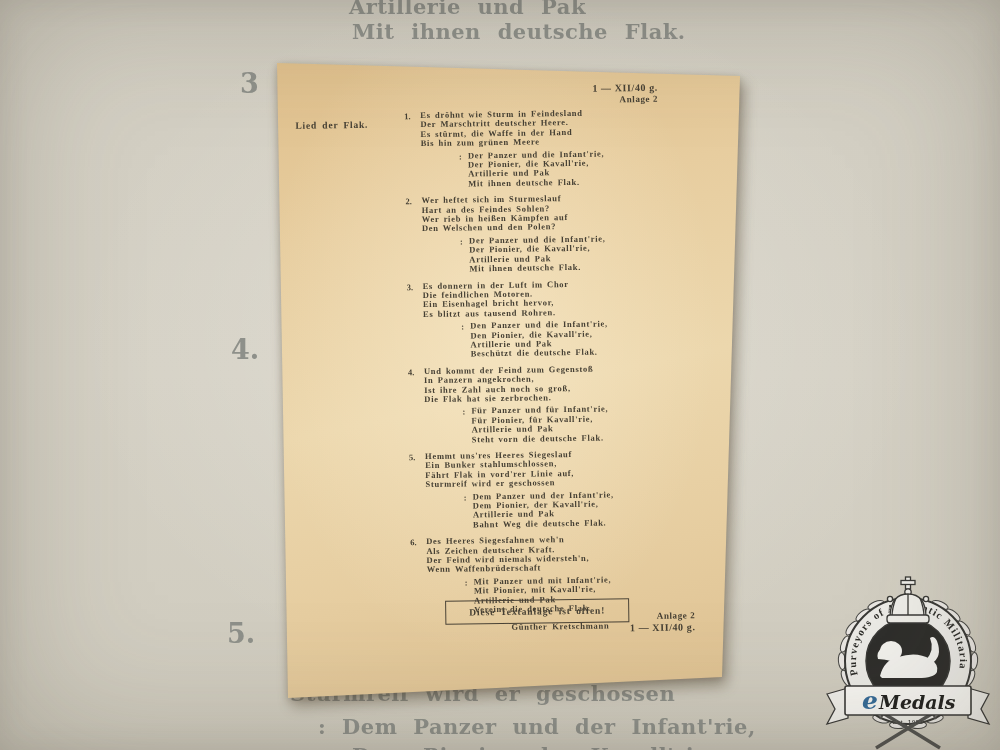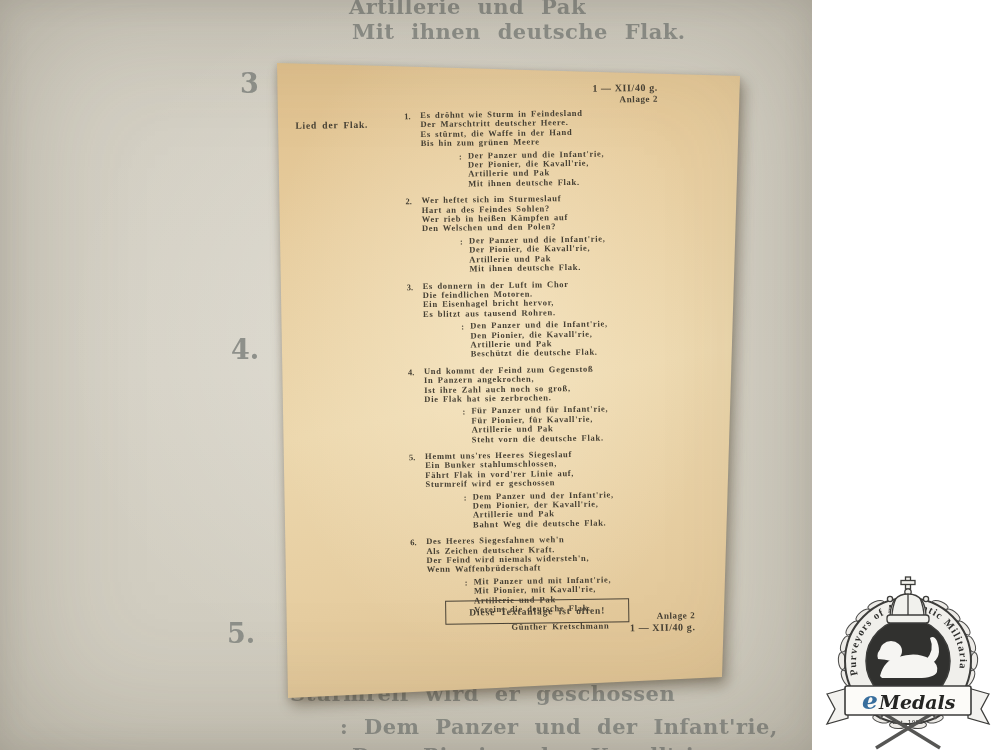--- a/index.html
+++ b/index.html
@@ -1,18 +1,18 @@
 <!DOCTYPE html>
 <html><head>
 <meta charset="utf-8">
 <style>
   * { margin:0; padding:0; box-sizing:border-box; }
   html,body { width:1000px; height:750px; overflow:hidden; }
   .photo {
-    position:relative; width:812px; height:750px;
+    position:relative; width:1000px; height:750px;
     background:#d3cfc3;
     background-image:
       radial-gradient(ellipse at 50% 45%, rgba(255,255,252,.25) 0%, rgba(255,255,252,0) 60%),
       linear-gradient(180deg, #d2cec2 0%, #d5d1c5 50%, #cfcbbe 100%);
     font-family:"Liberation Serif", serif;
   }
   .photo::after {
     content:""; position:absolute; inset:0; pointer-events:none; z-index:9;
     box-shadow: inset 0 0 140px rgba(74,68,55,.28), inset 0 0 30px rgba(74,68,55,.12);
   }
@@ -21,21 +21,21 @@
   .bg-text {
     position:absolute; color:#8e908a; font-family:"DejaVu Serif", serif;
     font-weight:bold; white-space:nowrap; z-index:1;
   }
   .bg-top1   { left:349px; top:-6px;  font-size:21px; letter-spacing:.5px; word-spacing:9px; }
   .bg-top2   { left:352px; top:19px;  font-size:21px; letter-spacing:.5px; word-spacing:9px; }
   .bg-num3   { left:240px; top:68px;  font-size:27px; }
   .bg-num4   { left:231px; top:334px; font-size:27px; }
   .bg-num5   { left:227px; top:618px; font-size:27px; }
   .bg-bot0   { left:290px; top:681px; font-size:21px; letter-spacing:.5px; word-spacing:8px; }
-  .bg-bot1   { left:318px; top:714px; font-size:21px; letter-spacing:.5px; word-spacing:8px;margin-left:22px; }
+  .bg-bot1   { left:318px; top:714px; font-size:21px; letter-spacing:.5px; word-spacing:8px; }
   .bg-bot2   { left:352px; top:743px; font-size:21px; letter-spacing:.5px; word-spacing:8px; }
 
   
   .page-shadow {
     position:absolute; left:250px; top:55px; width:500px; height:650px; z-index:2;
     filter: drop-shadow(4px 7px 7px rgba(70,58,38,.38)) drop-shadow(0 2px 3px rgba(70,58,38,.25));
     font-family: Liberation Serif, serif;
   }
   .page {
     position:absolute; inset:0;

